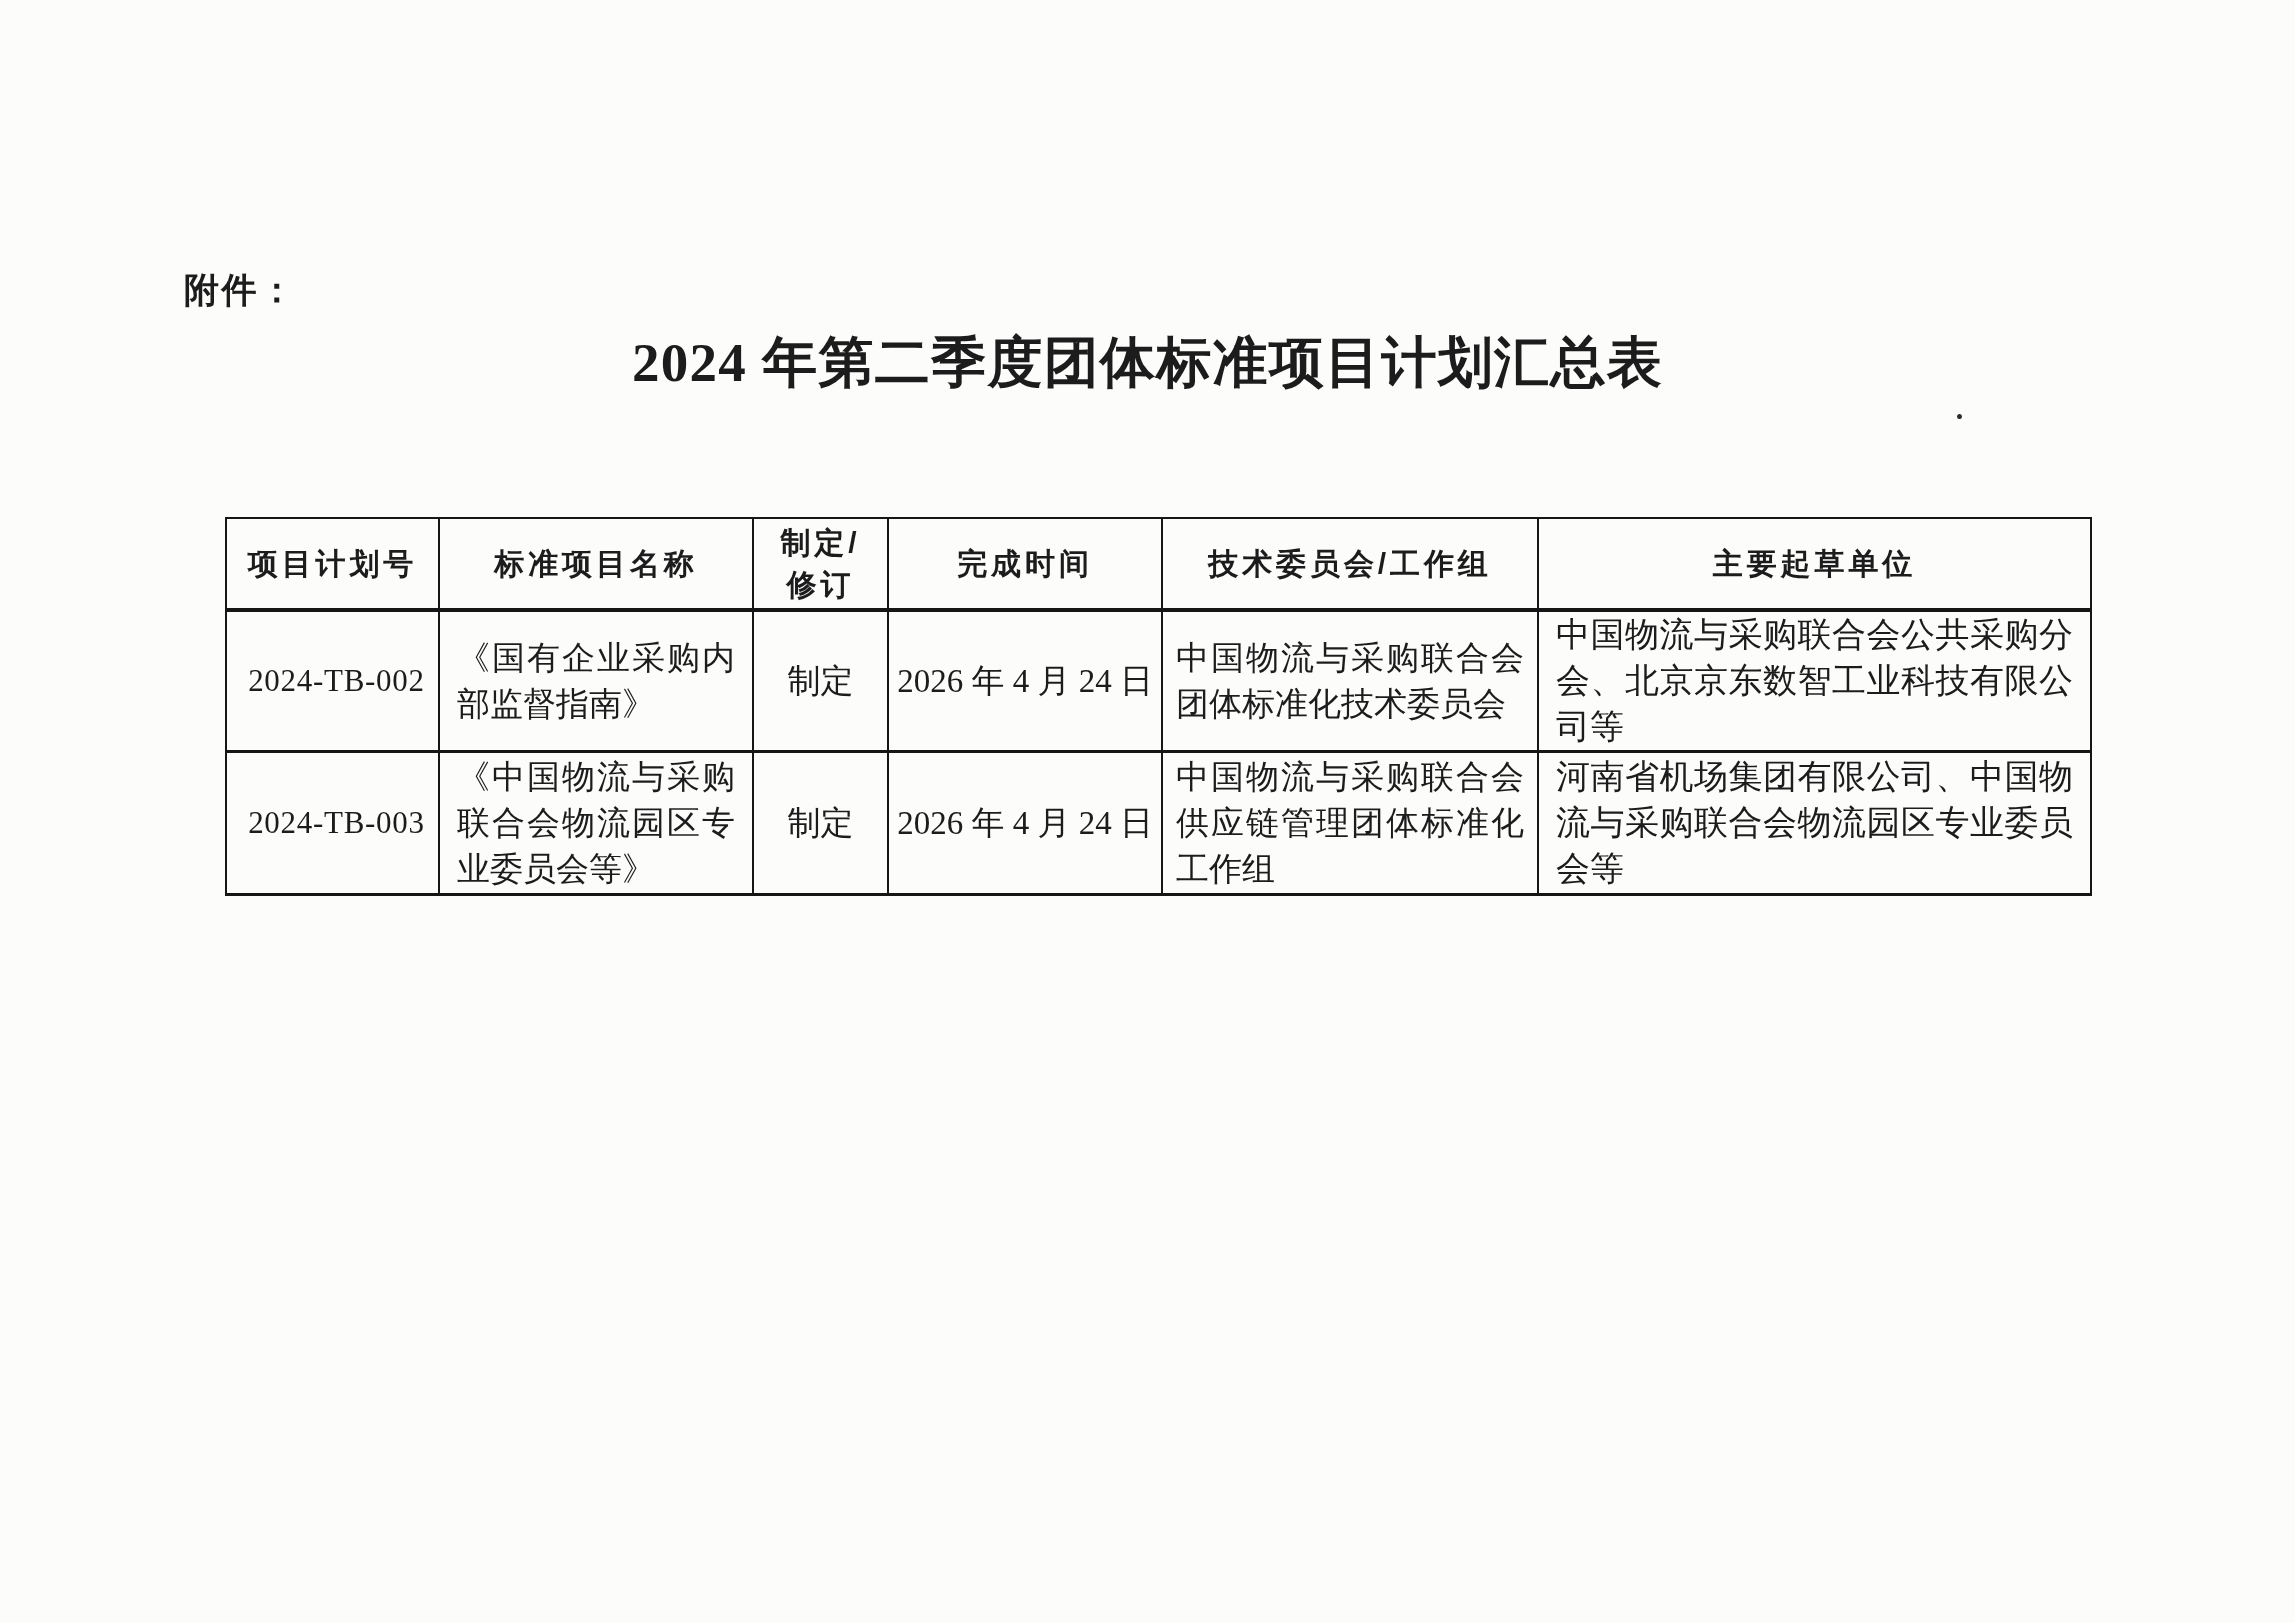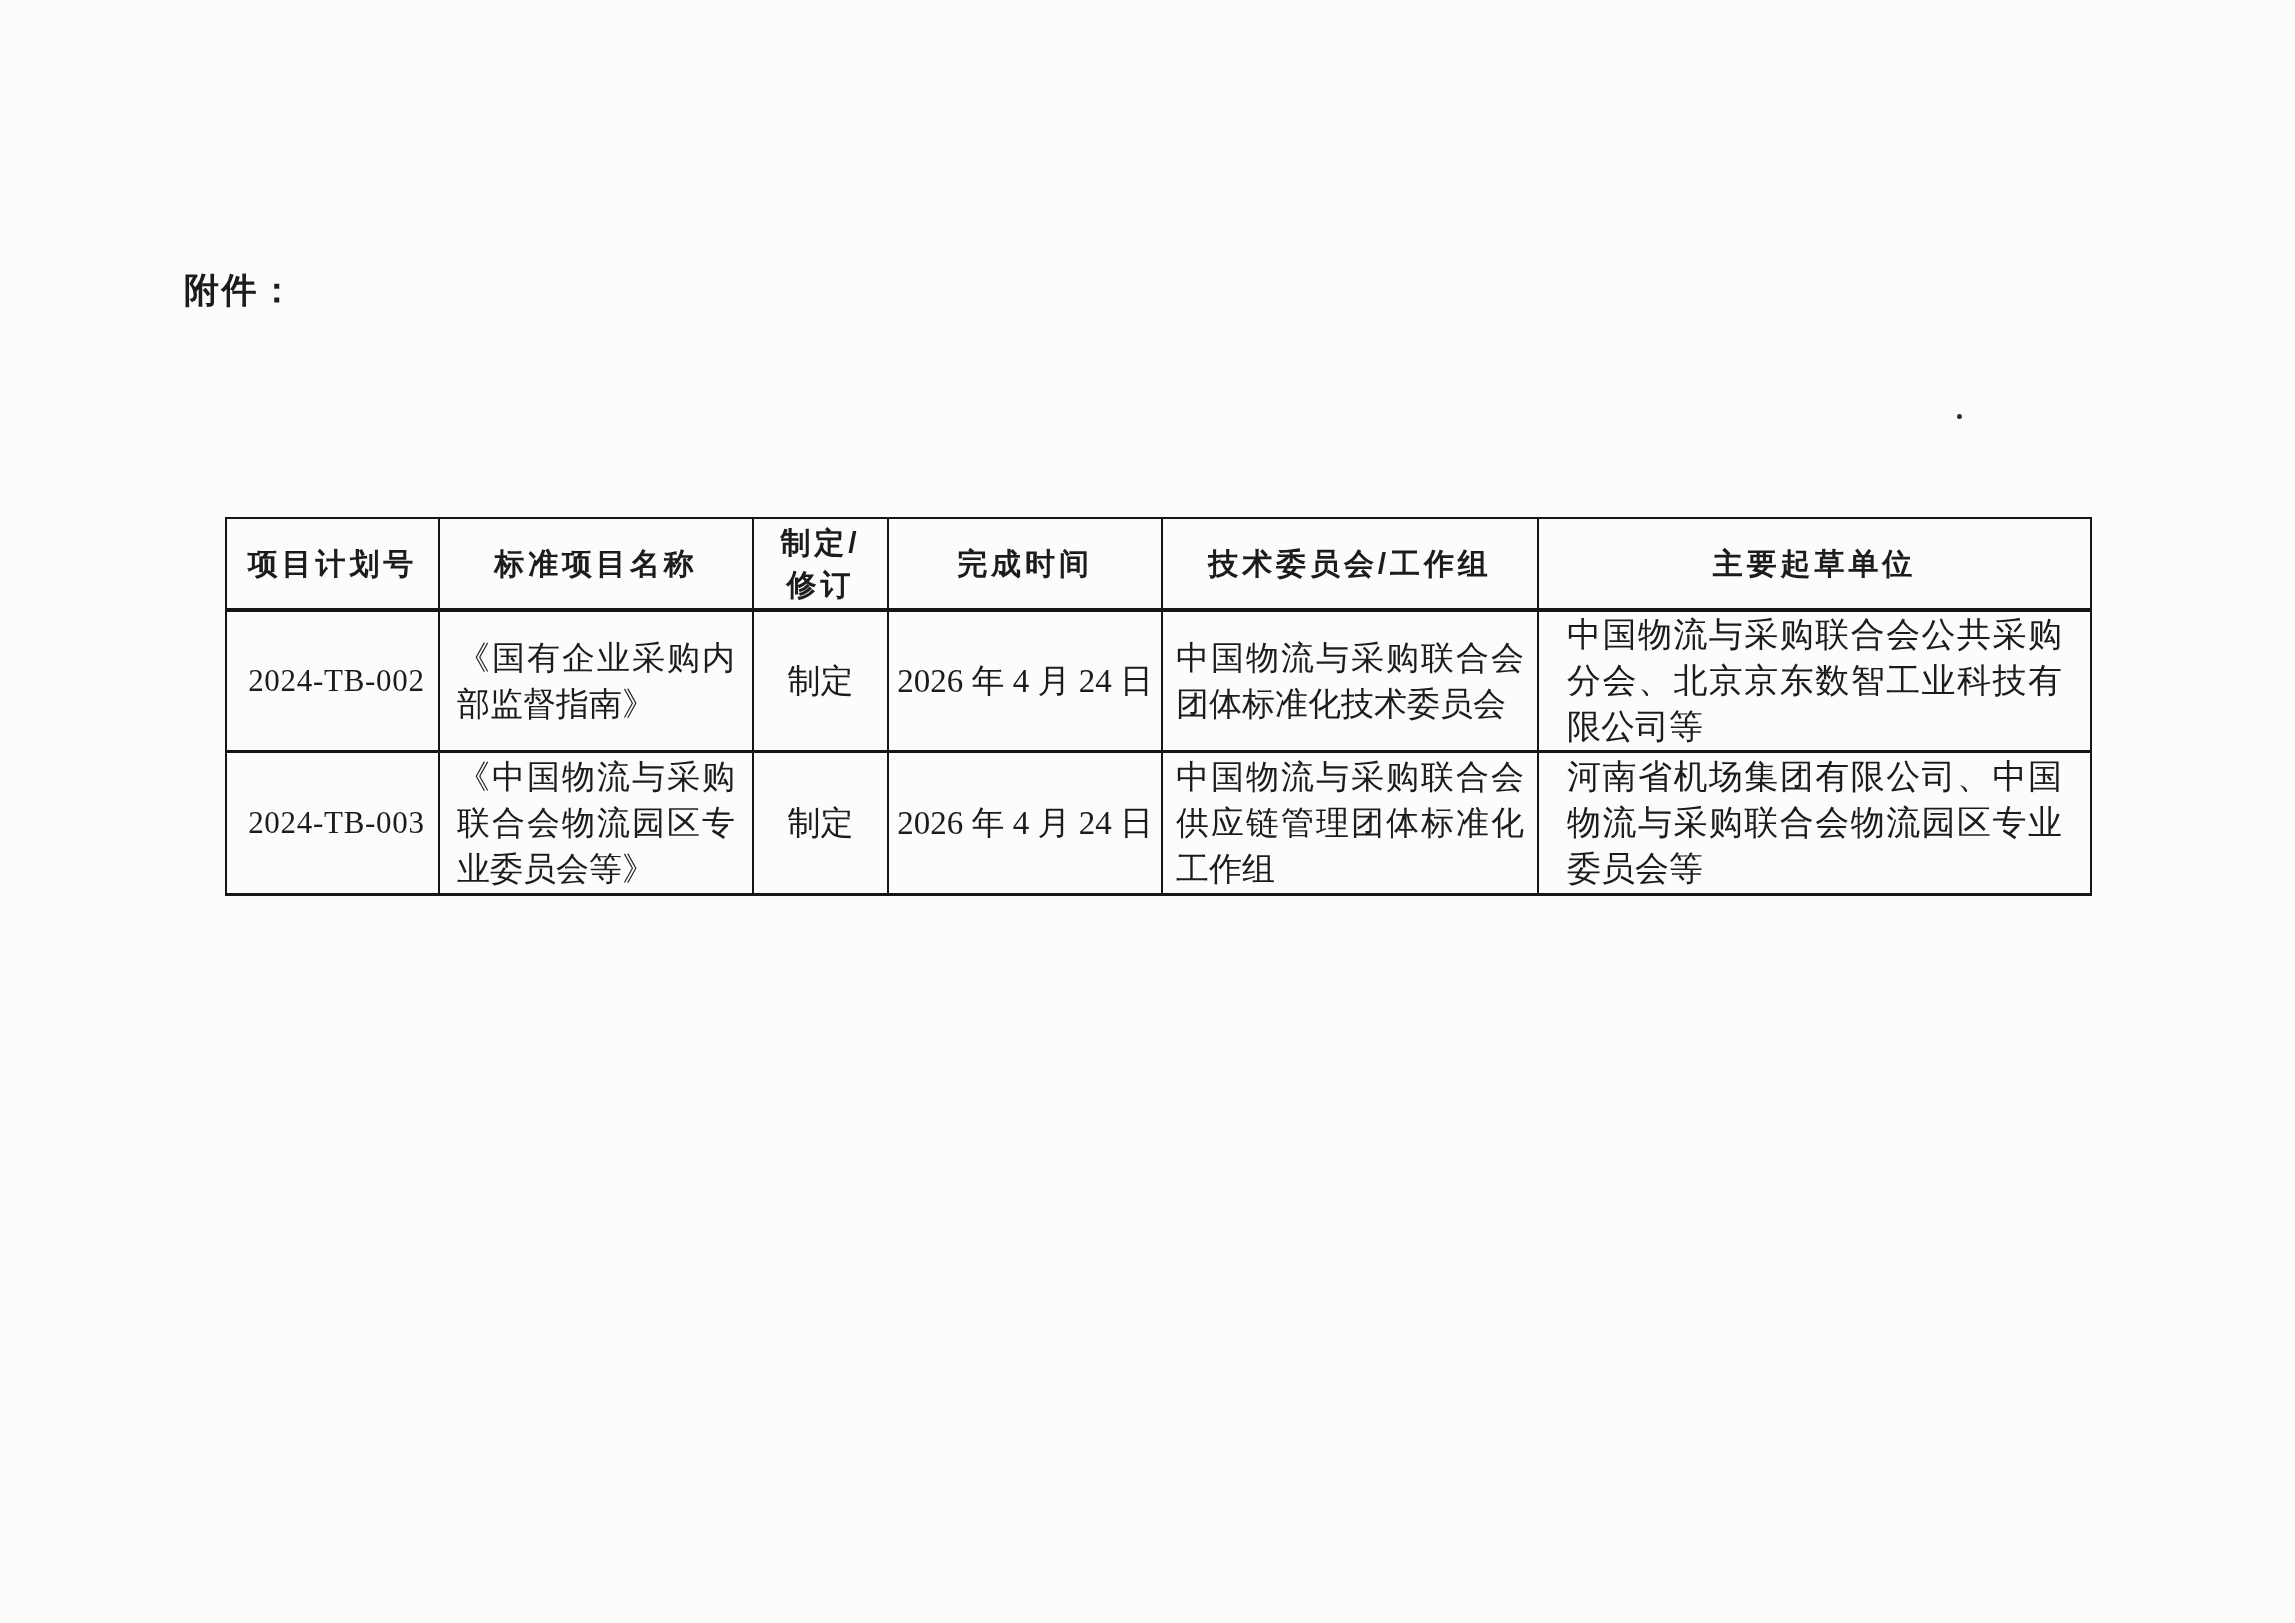--- a/index.html
+++ b/index.html
@@ -84,29 +84,30 @@
   td.c-center { text-align: center; }
   td.nowrap { white-space: nowrap; padding: 0 5.2px; }
   td.c-plan { font-size: 31px; letter-spacing: 0.7px; padding-left: 13px; }
   td.c-just {
     text-align: justify;
     text-justify: inter-character;
     word-break: break-all;
   }
   td.c2 { padding: 0 17px; }
   td.c5 { padding: 0 13px; }
-  td.c6 { padding: 0 28px; font-size: 34px; }
+  td.c6 { padding: 0 17px; font-size: 34px; }
 </style>
 </head>
 <body>
 
 <div class="page">
 
   <div class="attachment">附件：</div>
 
+  <h1 class="title">2024 年第二季度团体标准项目计划汇总表</h1>
 
   <div class="speck"></div>
 
   <table class="plan-table">
     <colgroup>
       <col style="width:213px">
       <col style="width:314px">
       <col style="width:135px">
       <col style="width:274px">
       <col style="width:376px">

